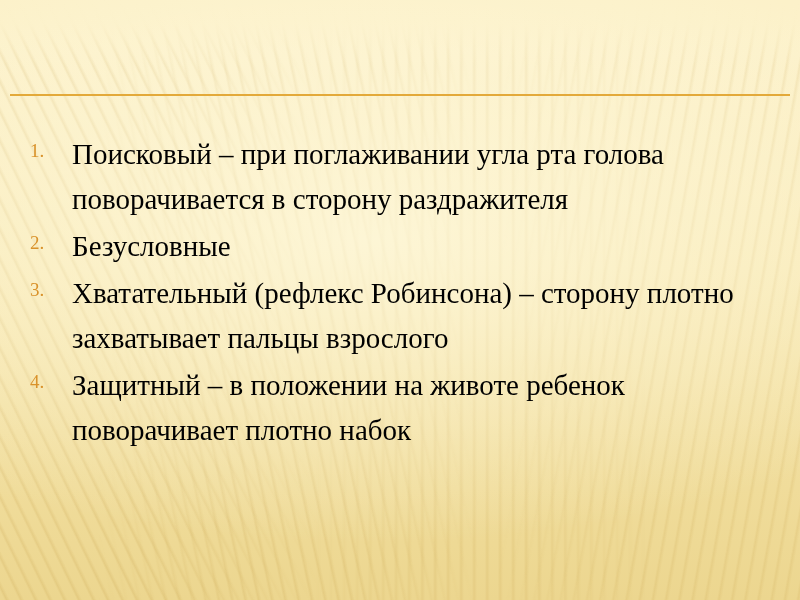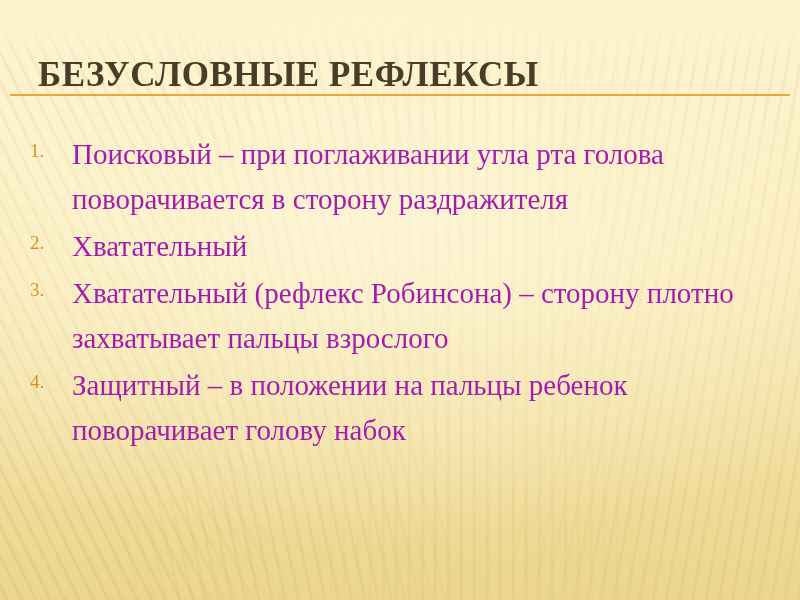--- a/index.html
+++ b/index.html
@@ -183,21 +183,21 @@
     font-size: 19px;
     color: #d9922b;
     line-height: 1;
   }
 
   .item-text {
     display: block;
     font-family: "Liberation Serif", "DejaVu Serif", serif;
     font-size: 29px;
     line-height: 45px;
-    color: #a21caf;
+    color: #000000;
     padding-right: 28px;
   }
 
   
   .w-1 .item-text { max-width: 716px; }
   .w-3 .item-text { max-width: 700px; }
   .w-4 .item-text { max-width: 672px; }
 </style>
 </head>
 <body>
@@ -211,42 +211,41 @@
     <div class="ray-layer ray-b"></div>
     <div class="ray-layer ray-c"></div>
     <div class="ray-layer ray-d"></div>
   </div>
   <div class="bg-rays-fade"></div>
   <div class="bg-bloom"></div>
 
   <div class="content">
 
     <div class="title-block">
-      <h1 class="slide-title">Безусловные рефлексы</h1>
       <div class="title-rule"></div>
     </div>
 
     <ol class="body-list">
 
       <li class="list-item w-1">
         <span class="item-marker">1.</span>
         <span class="item-text">Поисковый – при поглаживании угла рта голова поворачивается в сторону раздражителя</span>
       </li>
 
       <li class="list-item w-2">
         <span class="item-marker">2.</span>
-        <span class="item-text">Хватательный</span>
+        <span class="item-text">Безусловные</span>
       </li>
 
       <li class="list-item w-3">
         <span class="item-marker">3.</span>
         <span class="item-text">Хватательный (рефлекс Робинсона) – сторону плотно захватывает пальцы взрослого</span>
       </li>
 
       <li class="list-item w-4">
         <span class="item-marker">4.</span>
-        <span class="item-text">Защитный – в положении на пальцы ребенок поворачивает голову набок</span>
+        <span class="item-text">Защитный – в положении на животе ребенок поворачивает плотно набок</span>
       </li>
 
     </ol>
 
   </div>
 </div>
 
 </body></html>

